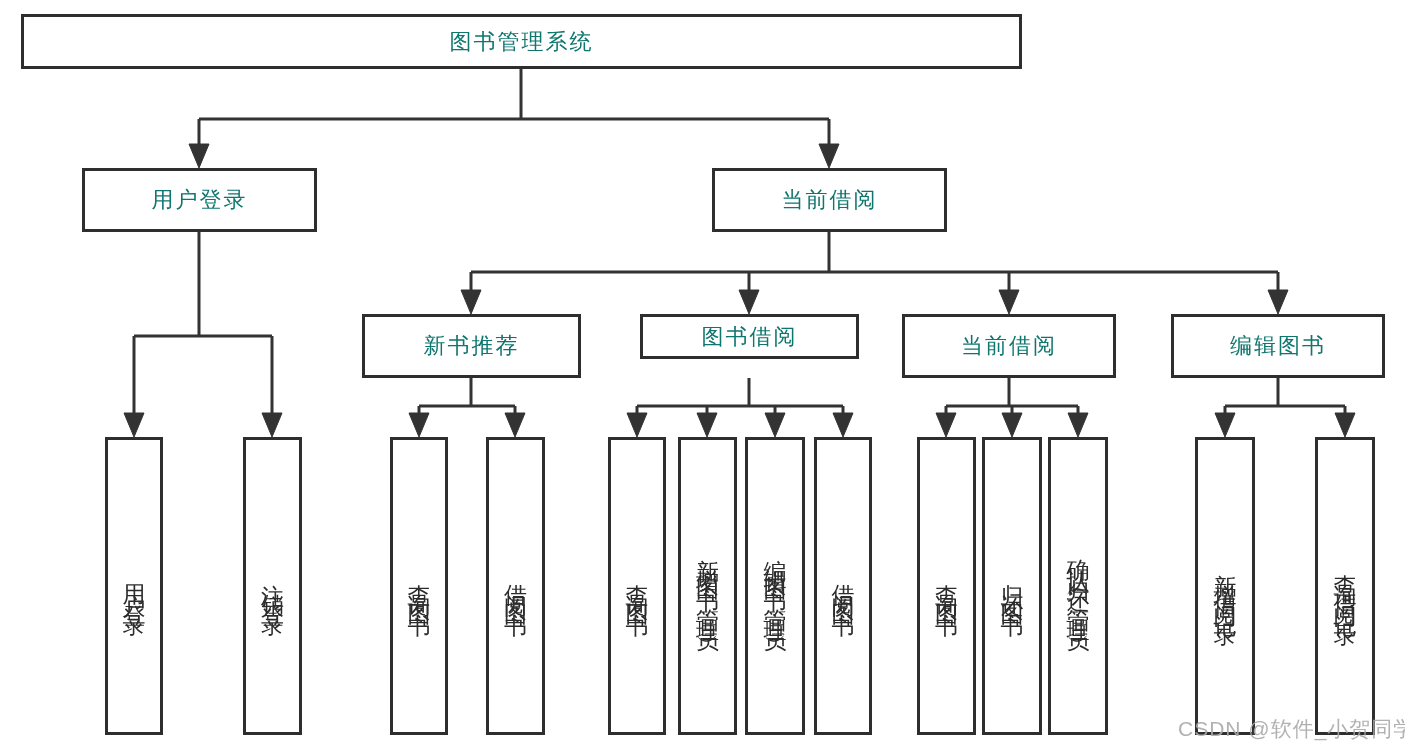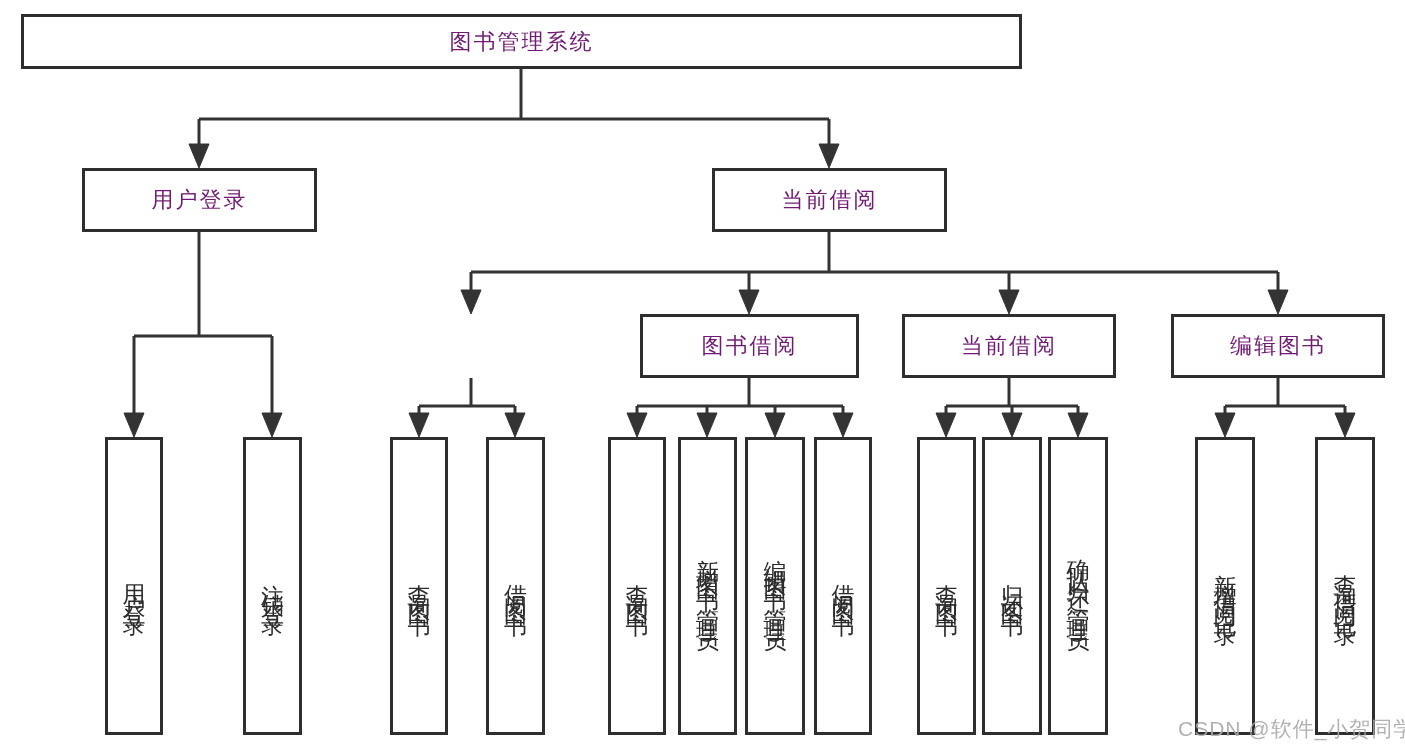--- a/index.html
+++ b/index.html
@@ -8,21 +8,21 @@
     font-family:"Liberation Sans","DejaVu Sans",sans-serif;color:#2b2b2b;overflow:hidden;
   }
   .wires{position:absolute;left:0;top:0;z-index:1;}
   .wires line{stroke:#333333;stroke-width:3;}
   .wires polygon{fill:#333333;stroke:#333333;}
   .box{
     position:absolute;box-sizing:border-box;background:#ffffff;
     border:3px solid #2e2e2e;display:flex;align-items:center;justify-content:center;
     z-index:2;
   }
-  .box.h .lbl{font-size:22px;letter-spacing:2px;white-space:nowrap;color:#701a75;}
+  .box.h .lbl{font-size:22px;letter-spacing:2px;white-space:nowrap;color:#0f766e;}
   .box.v .lbl{
     writing-mode:vertical-rl;text-orientation:mixed;
     font-size:23px;line-height:1;letter-spacing:10px;color:#2b2b2b;
   }
   .watermark{
     position:absolute;z-index:3;left:1178px;top:715px;
     font-size:21px;letter-spacing:1px;color:rgba(168,168,168,0.9);white-space:nowrap;
   }
 </style>
 </head>
@@ -110,21 +110,24 @@
     <span class="lbl">图书管理系统</span>
   </div>
 
   <div class="box h" style="left:82px;top:168px;width:235px;height:64px;">
     <span class="lbl">用户登录</span>
   </div>
   <div class="box h" style="left:712px;top:168px;width:235px;height:64px;">
     <span class="lbl">当前借阅</span>
   </div>
 
-  <div class="box h" style="left:640px;top:314px;width:219px;height:64px;">
+  <div class="box h" style="left:362px;top:314px;width:219px;height:64px;">
+    <span class="lbl">新书推荐</span>
+  </div>
+  <div class="box h" style="left:640px;top:314px;width:219px;height:45px;">
     <span class="lbl">图书借阅</span>
   </div>
   <div class="box h" style="left:902px;top:314px;width:214px;height:64px;">
     <span class="lbl">当前借阅</span>
   </div>
   <div class="box h" style="left:1171px;top:314px;width:214px;height:64px;">
     <span class="lbl">编辑图书</span>
   </div>
 
   <div class="box v" style="left:105px;top:437px;width:58px;height:298px;">

